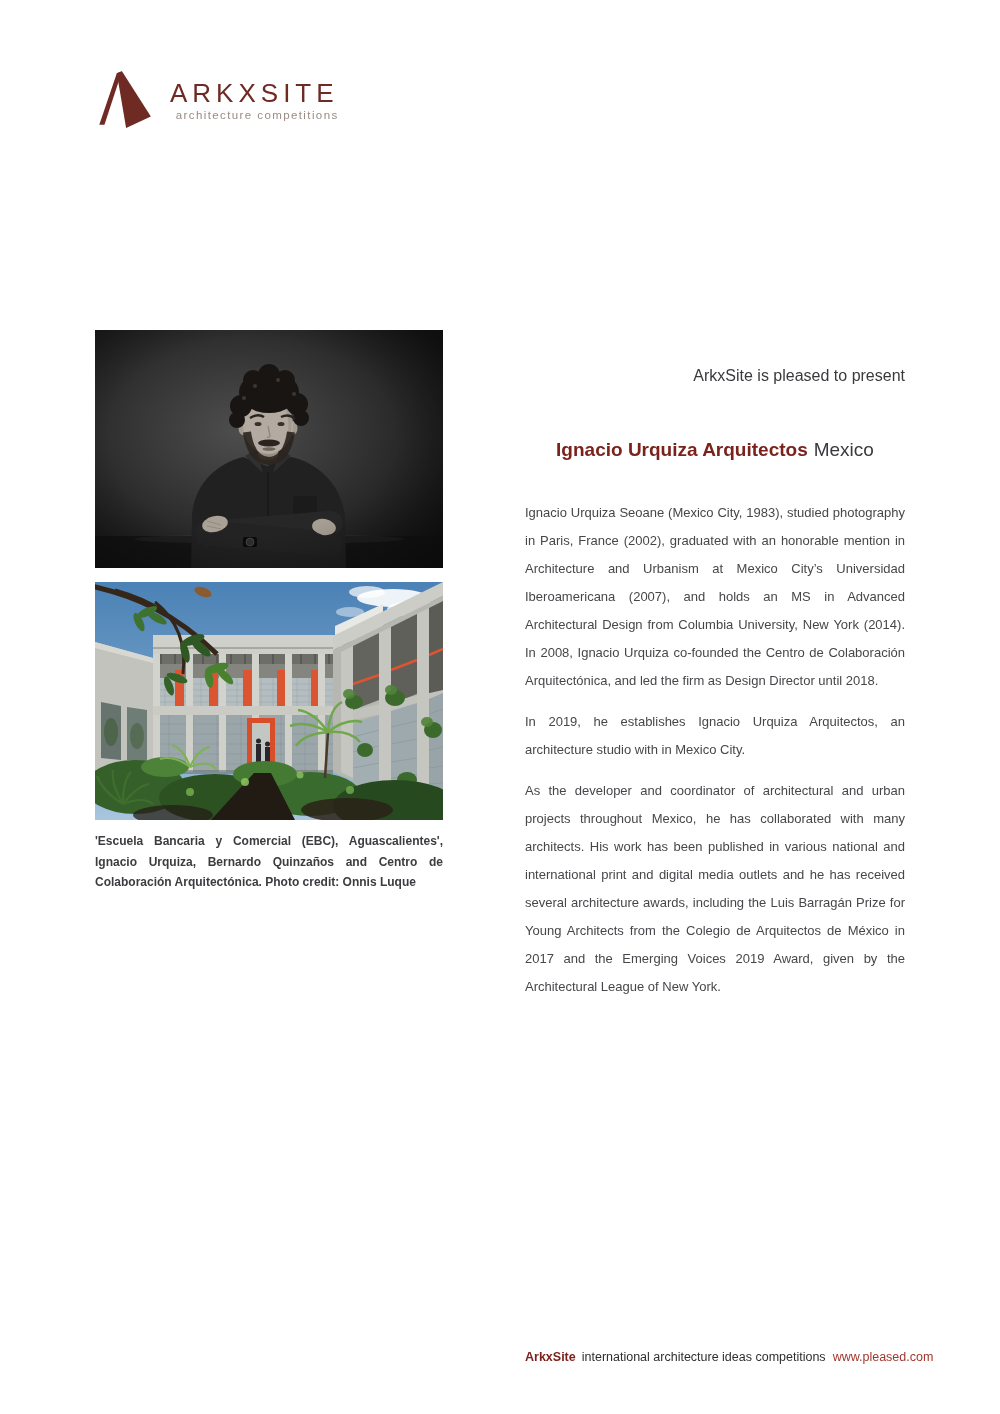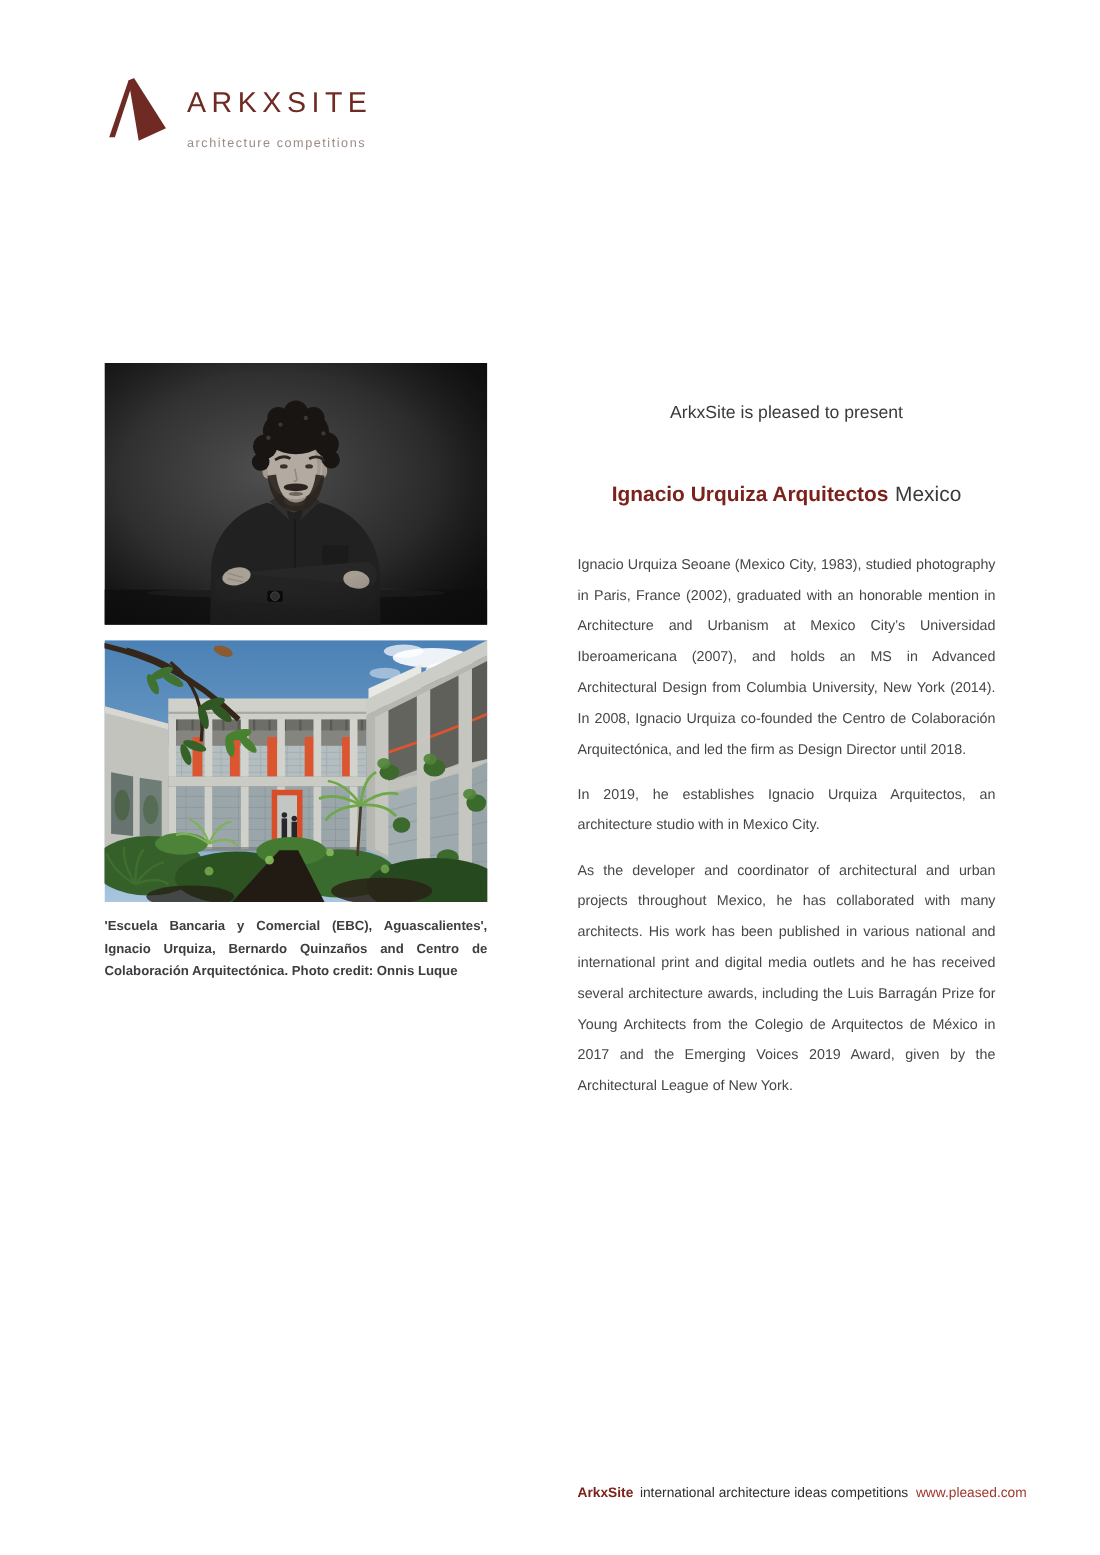--- a/index.html
+++ b/index.html
@@ -11,38 +11,38 @@
   }
   
   .logo{position:absolute;left:90px;top:64px;display:flex;align-items:flex-start;gap:14px;}
   .logo-mark{width:66px;height:68px;flex:0 0 auto;}
   .logo-text{margin-top:16px;}
   .brand{
     font-size:26px;letter-spacing:5px;color:var(--logo,#6e2a23);
     font-weight:400;line-height:1;
   }
   .tagline{
-    margin-top:20px;font-size:11.5px;letter-spacing:1.4px;
-    color:var(--logo_tagline,#9b8b85);line-height:1;
+    margin-top:4px;font-size:11.5px;letter-spacing:1.4px;
+    color:var(--logo_tagline,#9b8b85);line-height:1;text-align:right;
   }
   
   .media-col{position:absolute;left:95px;top:330px;width:348px;}
   .photo{margin:0;padding:0;width:348px;height:238px;display:block;}
   .photo svg{display:block;width:348px;height:238px;}
   .photo.project{margin-top:14px;}
   .caption{
     margin:11px 0 0;font-size:12px;line-height:1.72;
     text-align:justify;color:var(--caption_ink,#3d3d41);font-weight:bold;
   }
   
   .text-col{position:absolute;left:525px;top:331px;width:380px;}
   .title{margin:0;text-align:center;font-size:20px;line-height:24px;font-weight:400;white-space:nowrap;}
   .title-bold{font-weight:700;color:var(--heading,#1e1e22);letter-spacing:.4px;}
   .title-light{font-weight:400;color:#28282c;letter-spacing:1.2px;margin-left:11px;}
-  .intro{margin:34px 0 0;text-align:center;font-size:16px;color:#3a3a3e;line-height:22px;}
+  .intro{margin:34px 0 0;text-align:right;font-size:16px;color:#3a3a3e;line-height:22px;}
   .jury-name{margin:50px 0 0;text-align:center;font-size:19px;line-height:26px;font-weight:400;white-space:nowrap;}
   .jury-name .name{font-weight:700;color:var(--accent,#7c221c);}
   .jury-name .country{margin-left:6px;color:#3a3a3e;}
   .bio{margin-top:36px;font-size:13px;line-height:28px;text-align:justify;color:var(--body_ink,#47474b);}
   .bio p{margin:0 0 13px;}
   .bio p:last-child{margin-bottom:0;}
   
   .footer{
     position:absolute;left:525px;top:1349px;width:380px;
     font-size:12.5px;line-height:16px;white-space:nowrap;color:#2f2f33;

